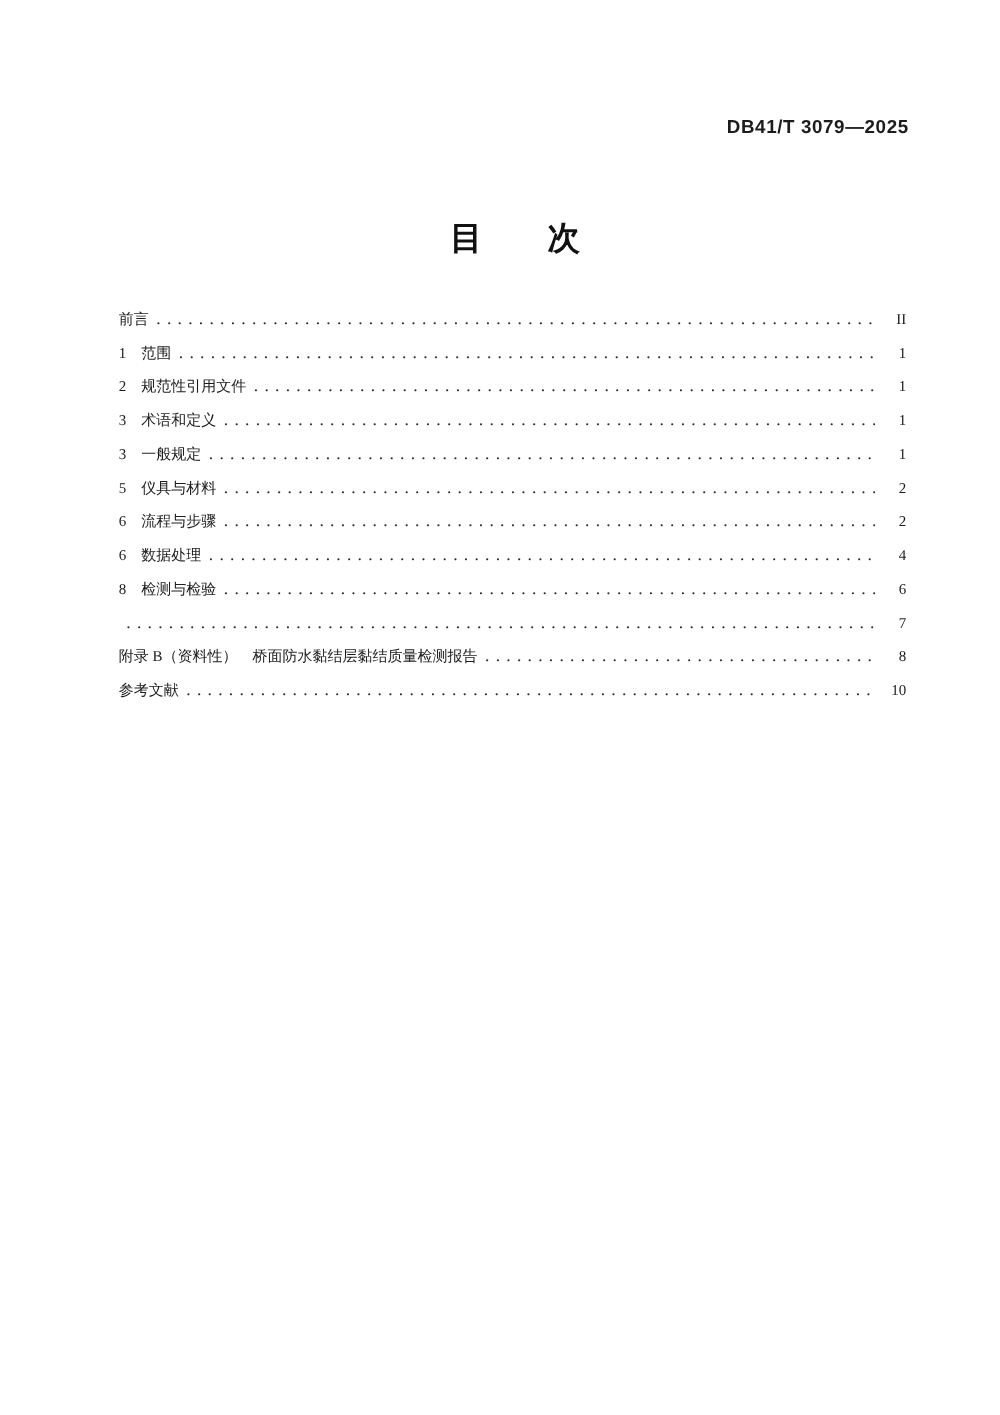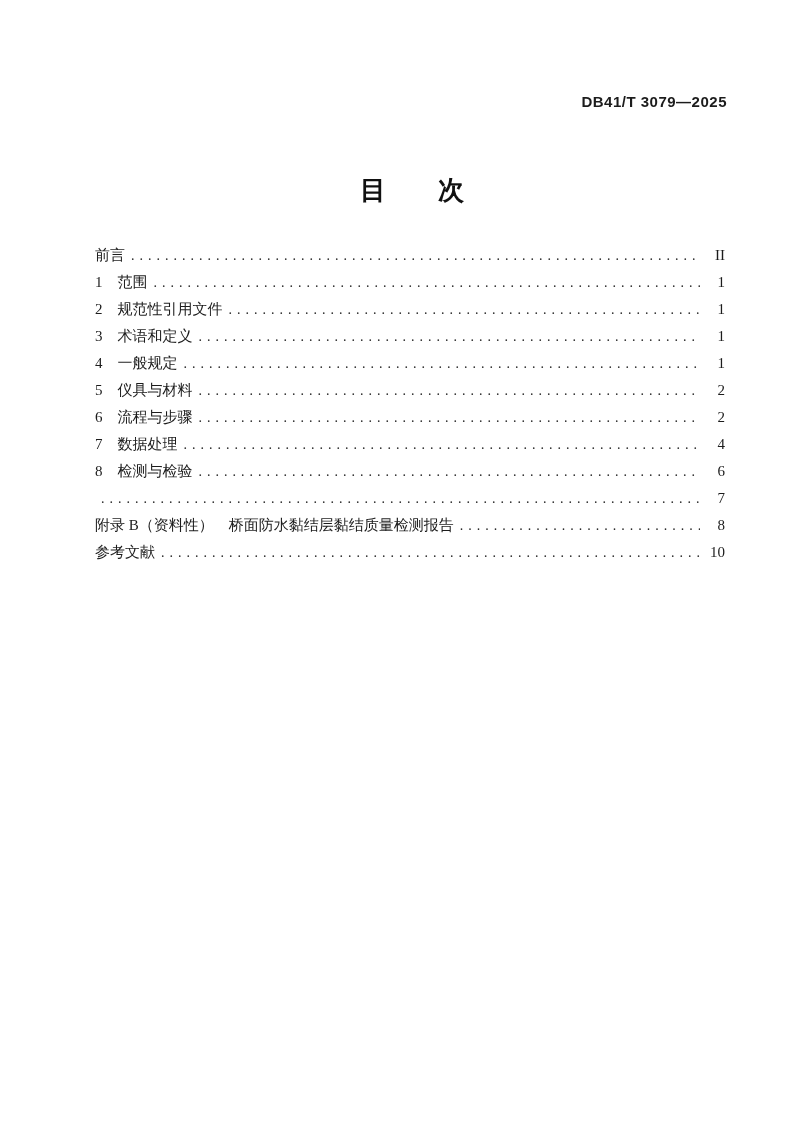--- a/index.html
+++ b/index.html
@@ -42,24 +42,24 @@
     white-space: pre;
   }
   .toc {
     position: absolute;
     top: 242px;
     left: 95px;
     right: 75px;
   }
   .toc-row {
     display: flex;
-    align-items: flex-end;
+    align-items: flex-start;
     height: 27px;
     font-family: "Liberation Serif", "DejaVu Serif", serif;
-    font-size: 15px;
+    font-size: 12px;
     line-height: 27px;
     color: #1c1c1c;
   }
   .toc-label {
     flex: 0 0 auto;
     white-space: pre;
   }
   .toc-dots {
     flex: 1 1 auto;
     overflow: hidden;
@@ -116,39 +116,39 @@
     <span class="toc-page">1</span>
   </div>
 
   <div class="toc-row">
     <span class="toc-label">3　术语和定义</span>
     <span class="toc-dots"></span>
     <span class="toc-page">1</span>
   </div>
 
   <div class="toc-row">
-    <span class="toc-label">4　一般规定</span>
+    <span class="toc-label">3　一般规定</span>
     <span class="toc-dots"></span>
     <span class="toc-page">1</span>
   </div>
 
   <div class="toc-row">
     <span class="toc-label">5　仪具与材料</span>
     <span class="toc-dots"></span>
     <span class="toc-page">2</span>
   </div>
 
   <div class="toc-row">
     <span class="toc-label">6　流程与步骤</span>
     <span class="toc-dots"></span>
     <span class="toc-page">2</span>
   </div>
 
   <div class="toc-row">
-    <span class="toc-label">7　数据处理</span>
+    <span class="toc-label">6　数据处理</span>
     <span class="toc-dots"></span>
     <span class="toc-page">4</span>
   </div>
 
   <div class="toc-row">
     <span class="toc-label">8　检测与检验</span>
     <span class="toc-dots"></span>
     <span class="toc-page">6</span>
   </div>
 

